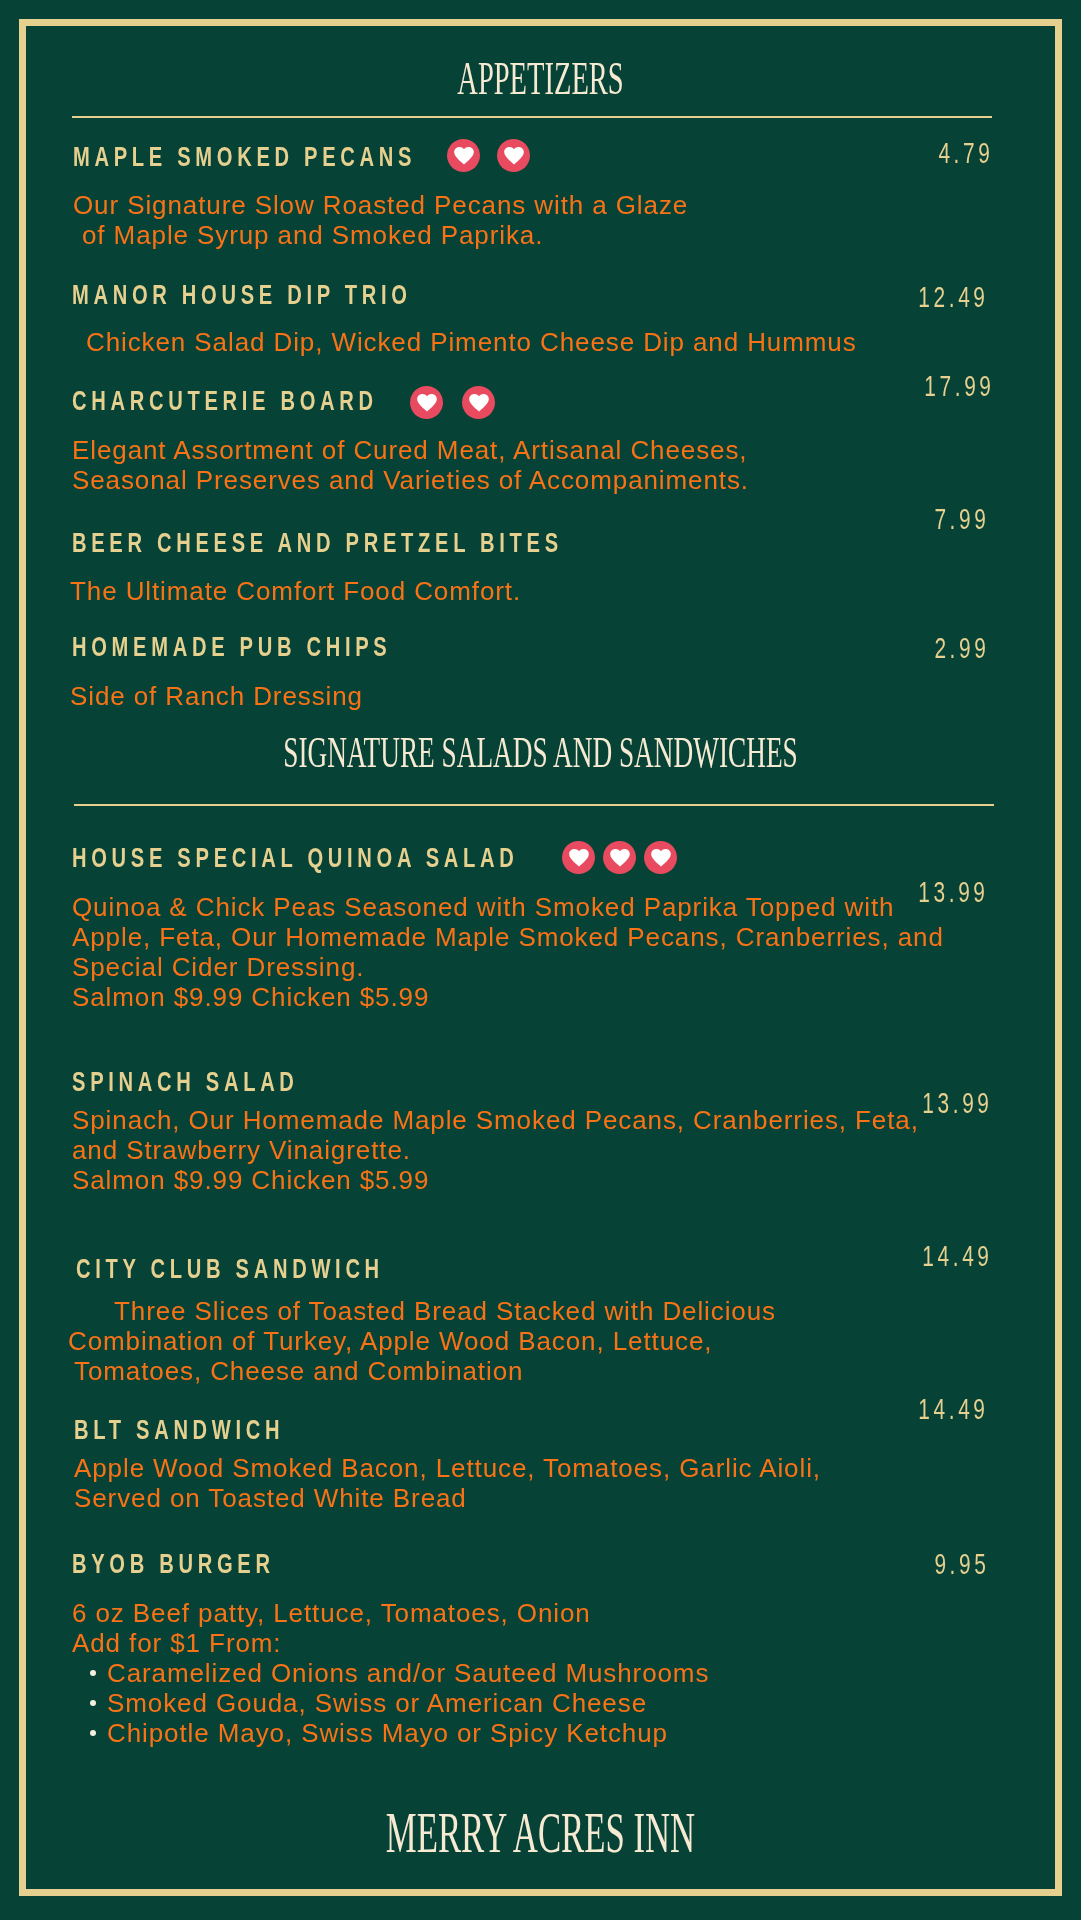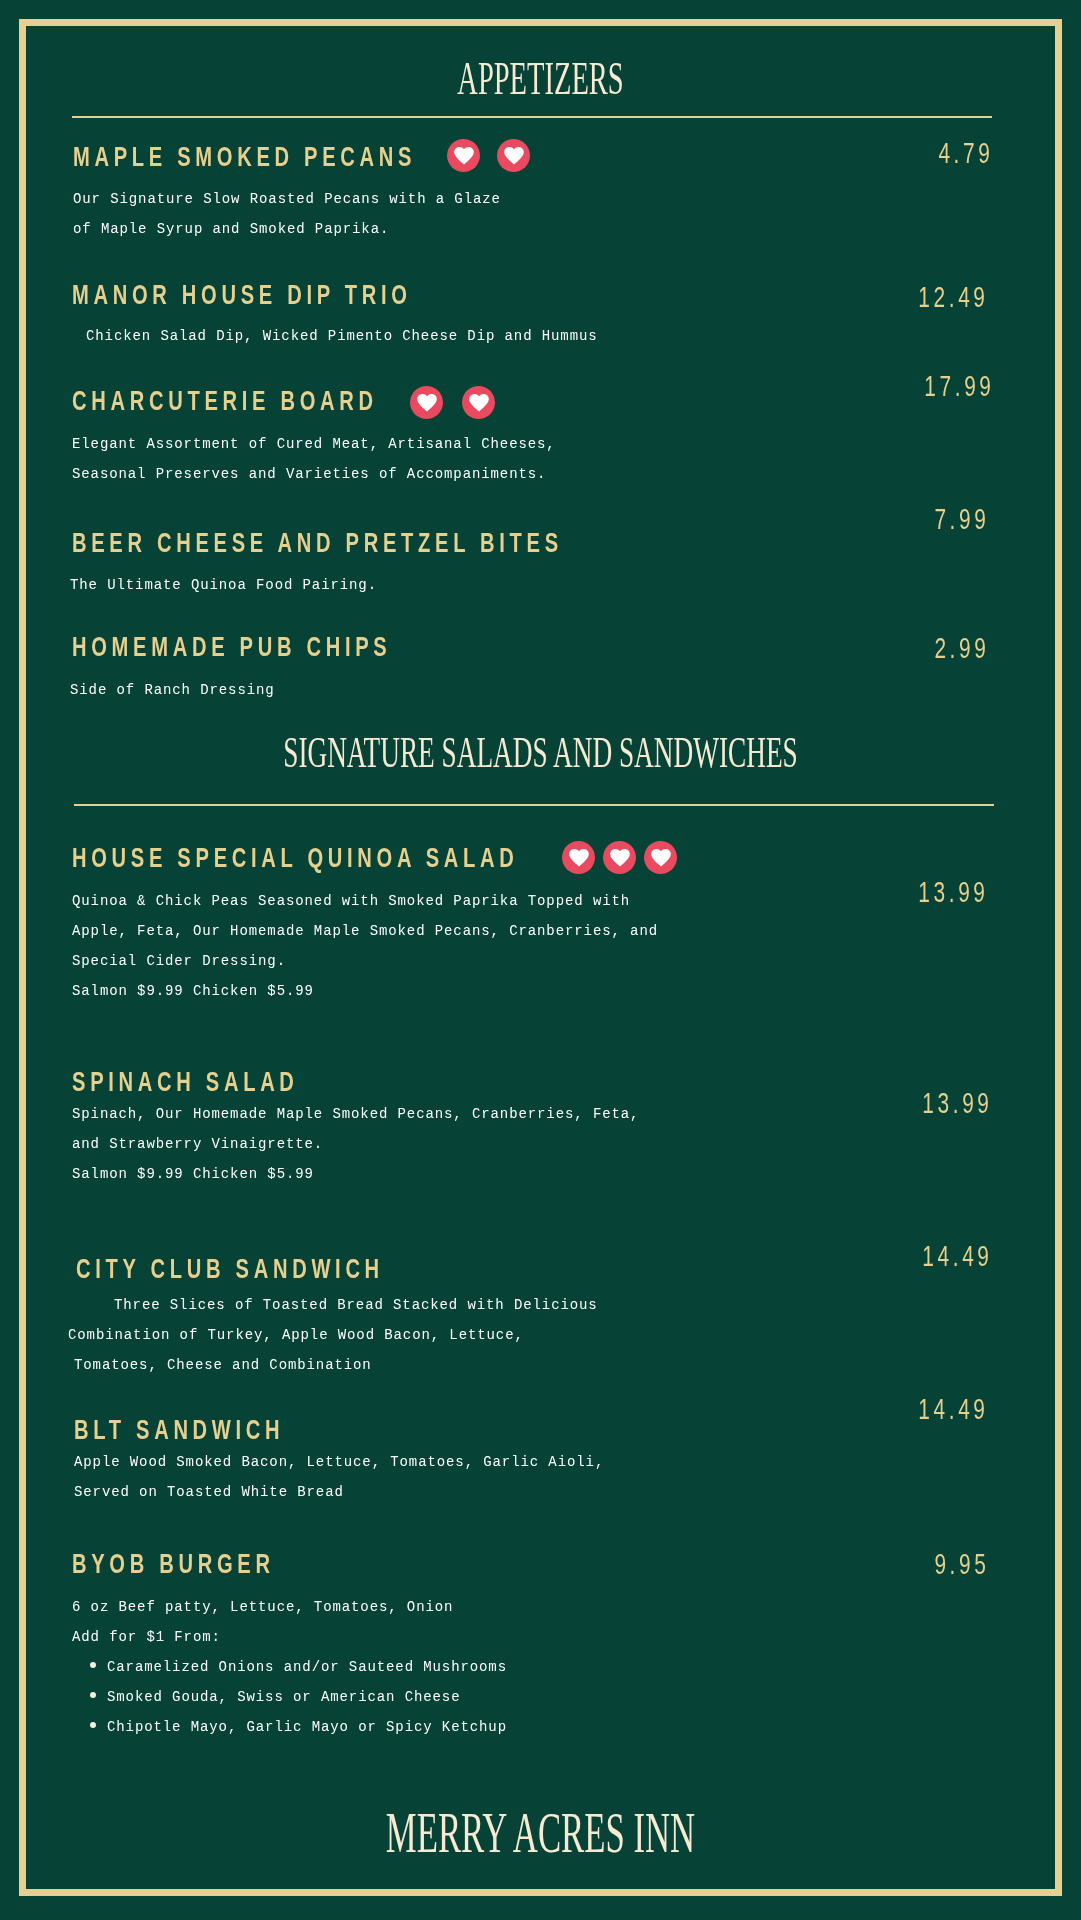--- a/index.html
+++ b/index.html
@@ -30,22 +30,22 @@
   }
   .price {
     position:absolute; white-space:nowrap; right:86px;
     font-family:"Liberation Sans", sans-serif;
     color:#e6d08f; font-size:29px; letter-spacing:5px;
     transform:scaleX(0.72); transform-origin:right center;
     line-height:1;
   }
   .desc {
     position:absolute; white-space:nowrap;
-    font-family:Liberation Mono, monospace;
-    color:#ffffff; font-size:14px; letter-spacing:0.9px;
+    font-family:Liberation Sans, sans-serif;
+    color:#f97316; font-size:26px; letter-spacing:0.9px;
     line-height:1;
   }
   .hearts { position:absolute; display:flex; }
   .heart {
     width:33px; height:33px; border-radius:50%;
     background:#e84a5f; display:flex; align-items:center; justify-content:center;
   }
   .heart svg { width:20px; height:18px; }
   .bullet-dot {
     display:inline-block; width:6px; height:6px; border-radius:50%;
@@ -69,21 +69,21 @@
         </svg>
       </div>
     <div class="heart">
         <svg viewBox="0 0 24 22">
           <path fill="#fff" d="M12 21.5 10.3 20C4.2 14.5 0 10.7 0 6.2 0 2.6 2.8 0 6.4 0c2.2 0 4.3 1 5.6 2.6C13.3 1 15.4 0 17.6 0 21.2 0 24 2.6 24 6.2c0 4.5-4.2 8.3-10.3 13.8z"></path>
         </svg>
       </div>
   </div>
   <div class="price" style="top:139px; right:88px;">4.79</div>
   <div class="desc" style="left:73px; top:192px;">Our Signature Slow Roasted Pecans with a Glaze</div>
-  <div class="desc" style="left:73px; top:222px;">of Maple Syrup and Smoked Paprika.</div>
+  <div class="desc" style="left:82px; top:222px;">of Maple Syrup and Smoked Paprika.</div>
 </div>
 
 <div>
   <div class="item-name" style="left:72px; top:281px;">MANOR HOUSE DIP TRIO</div>
   <div class="price" style="top:283px; right:92px;">12.49</div>
   <div class="desc" style="left:70px; top:329px;margin-left:16px;">Chicken Salad Dip, Wicked Pimento Cheese Dip and Hummus</div>
 </div>
 
 <div>
   <div class="item-name" style="left:72px; top:387px;">CHARCUTERIE BOARD</div>
@@ -100,21 +100,21 @@
       </div>
   </div>
   <div class="price" style="top:372px; right:86px;">17.99</div>
   <div class="desc" style="left:72px; top:437px;">Elegant Assortment of Cured Meat, Artisanal Cheeses,</div>
   <div class="desc" style="left:72px; top:467px;">Seasonal Preserves and Varieties of Accompaniments.</div>
 </div>
 
 <div>
   <div class="item-name" style="left:72px; top:529px;">BEER CHEESE AND PRETZEL BITES</div>
   <div class="price" style="top:505px; right:92px;">7.99</div>
-  <div class="desc" style="left:70px; top:578px;">The Ultimate Quinoa Food Pairing.</div>
+  <div class="desc" style="left:70px; top:578px;">The Ultimate Comfort Food Comfort.</div>
 </div>
 
 <div>
   <div class="item-name" style="left:72px; top:633px;">HOMEMADE PUB CHIPS</div>
   <div class="price" style="top:634px; right:92px;">2.99</div>
   <div class="desc" style="left:70px; top:683px;">Side of Ranch Dressing</div>
 </div>
 
 <div class="section-title" style="top:731px; font-size:44px; transform:scaleX(0.62);">SIGNATURE SALADS AND SANDWICHES</div>
 <div class="divider" style="left:74px; width:920px; top:804px;"></div>
@@ -168,16 +168,16 @@
   <div class="desc" style="left:74px; top:1485px;">Served on Toasted White Bread</div>
 </div>
 
 <div>
   <div class="item-name" style="left:72px; top:1550px;">BYOB BURGER</div>
   <div class="price" style="top:1550px; right:92px;">9.95</div>
   <div class="desc" style="left:72px; top:1600px;">6 oz Beef patty, Lettuce, Tomatoes, Onion</div>
   <div class="desc" style="left:72px; top:1630px;">Add for $1 From:</div>
   <div class="desc" style="left:90px; top:1660px;"><span class="bullet-dot"></span><span>Caramelized Onions and/or Sauteed Mushrooms</span></div>
   <div class="desc" style="left:90px; top:1690px;"><span class="bullet-dot"></span><span>Smoked Gouda, Swiss or American Cheese</span></div>
-  <div class="desc" style="left:90px; top:1720px;"><span class="bullet-dot"></span><span>Chipotle Mayo, Garlic Mayo or Spicy Ketchup</span></div>
+  <div class="desc" style="left:90px; top:1720px;"><span class="bullet-dot"></span><span>Chipotle Mayo, Swiss Mayo or Spicy Ketchup</span></div>
 </div>
 
 <div class="section-title" style="top:1805px; font-size:56px; transform:scaleX(0.62);">MERRY ACRES INN</div>
 
 </body></html>

